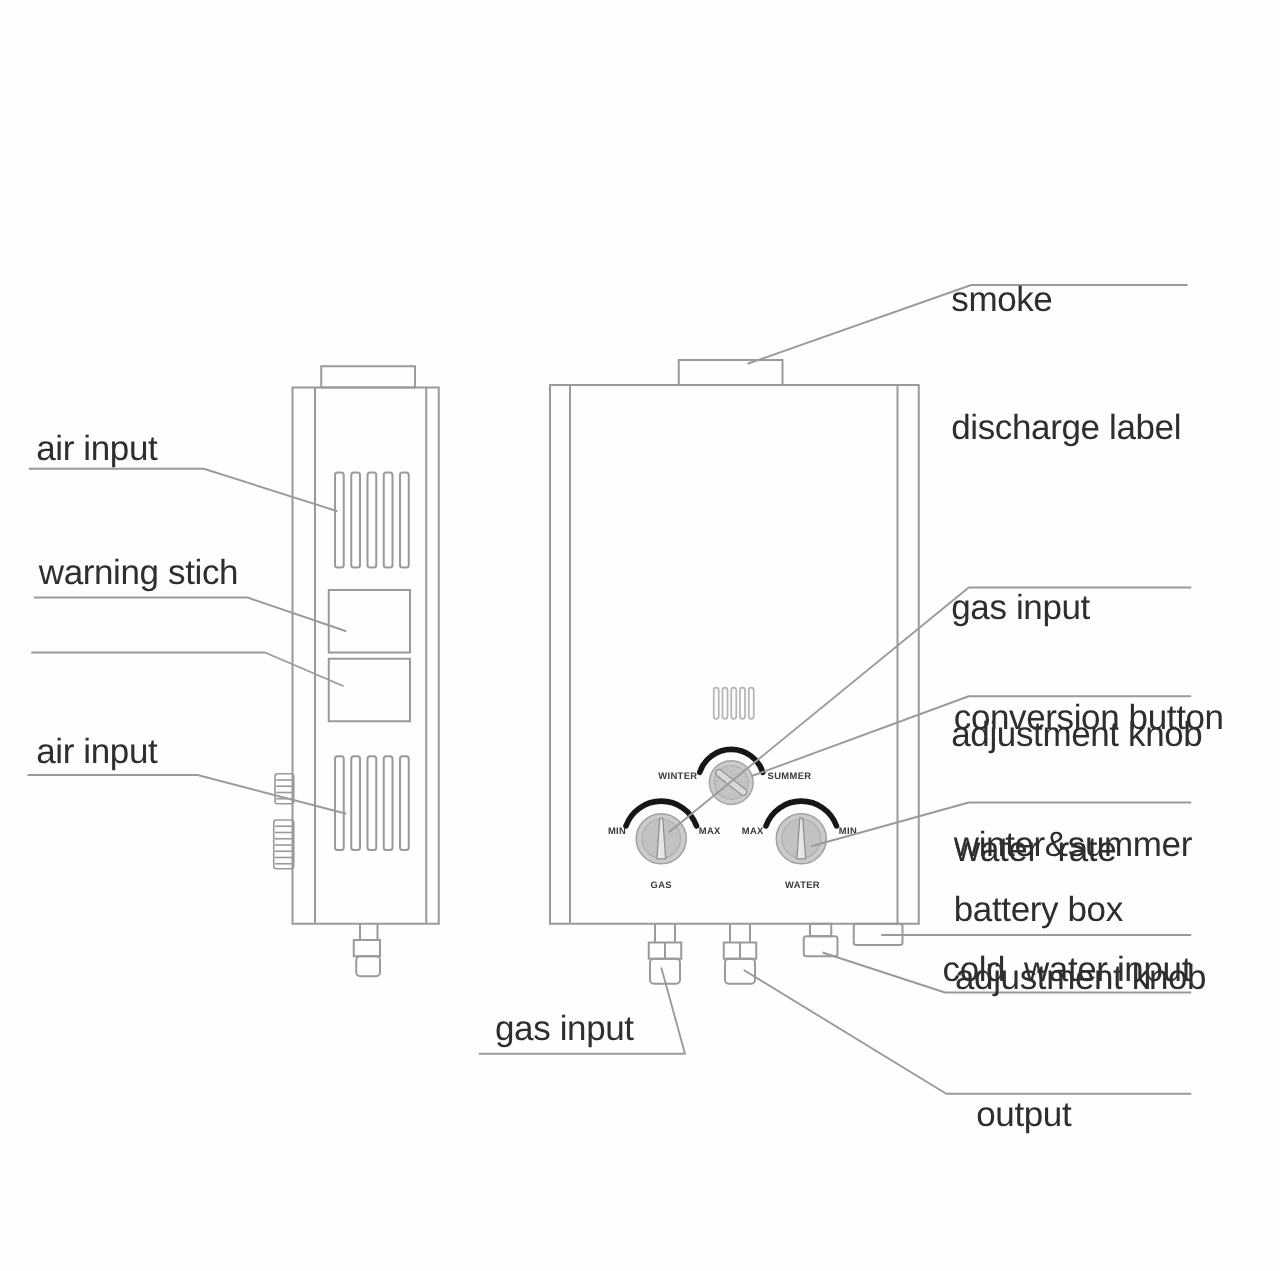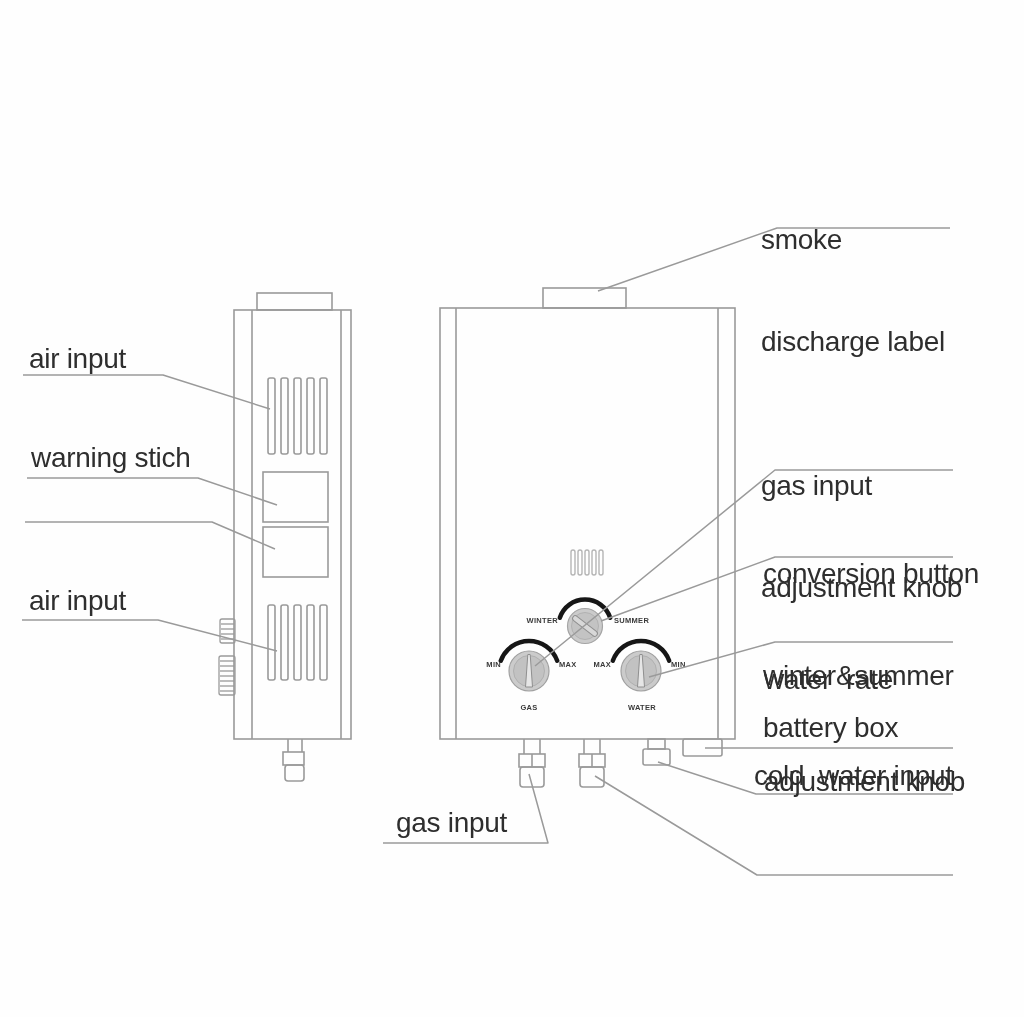--- a/index.html
+++ b/index.html
@@ -204,17 +204,18 @@
   <div class="lbl" id="lbl-waterrate">
     <span>water  rate</span>
     <span>adjustment knob</span>
   </div>
 
   <div class="lbl" id="lbl-cold">cold  water input</div>
 
   <div class="lbl" id="lbl-battery">battery box</div>
 
   <div class="lbl" id="lbl-warm">
+    <span>output</span>
   </div>
 
   <div class="lbl" id="lbl-gasinput">gas input</div>
 
 </div>
 
 </body></html>

